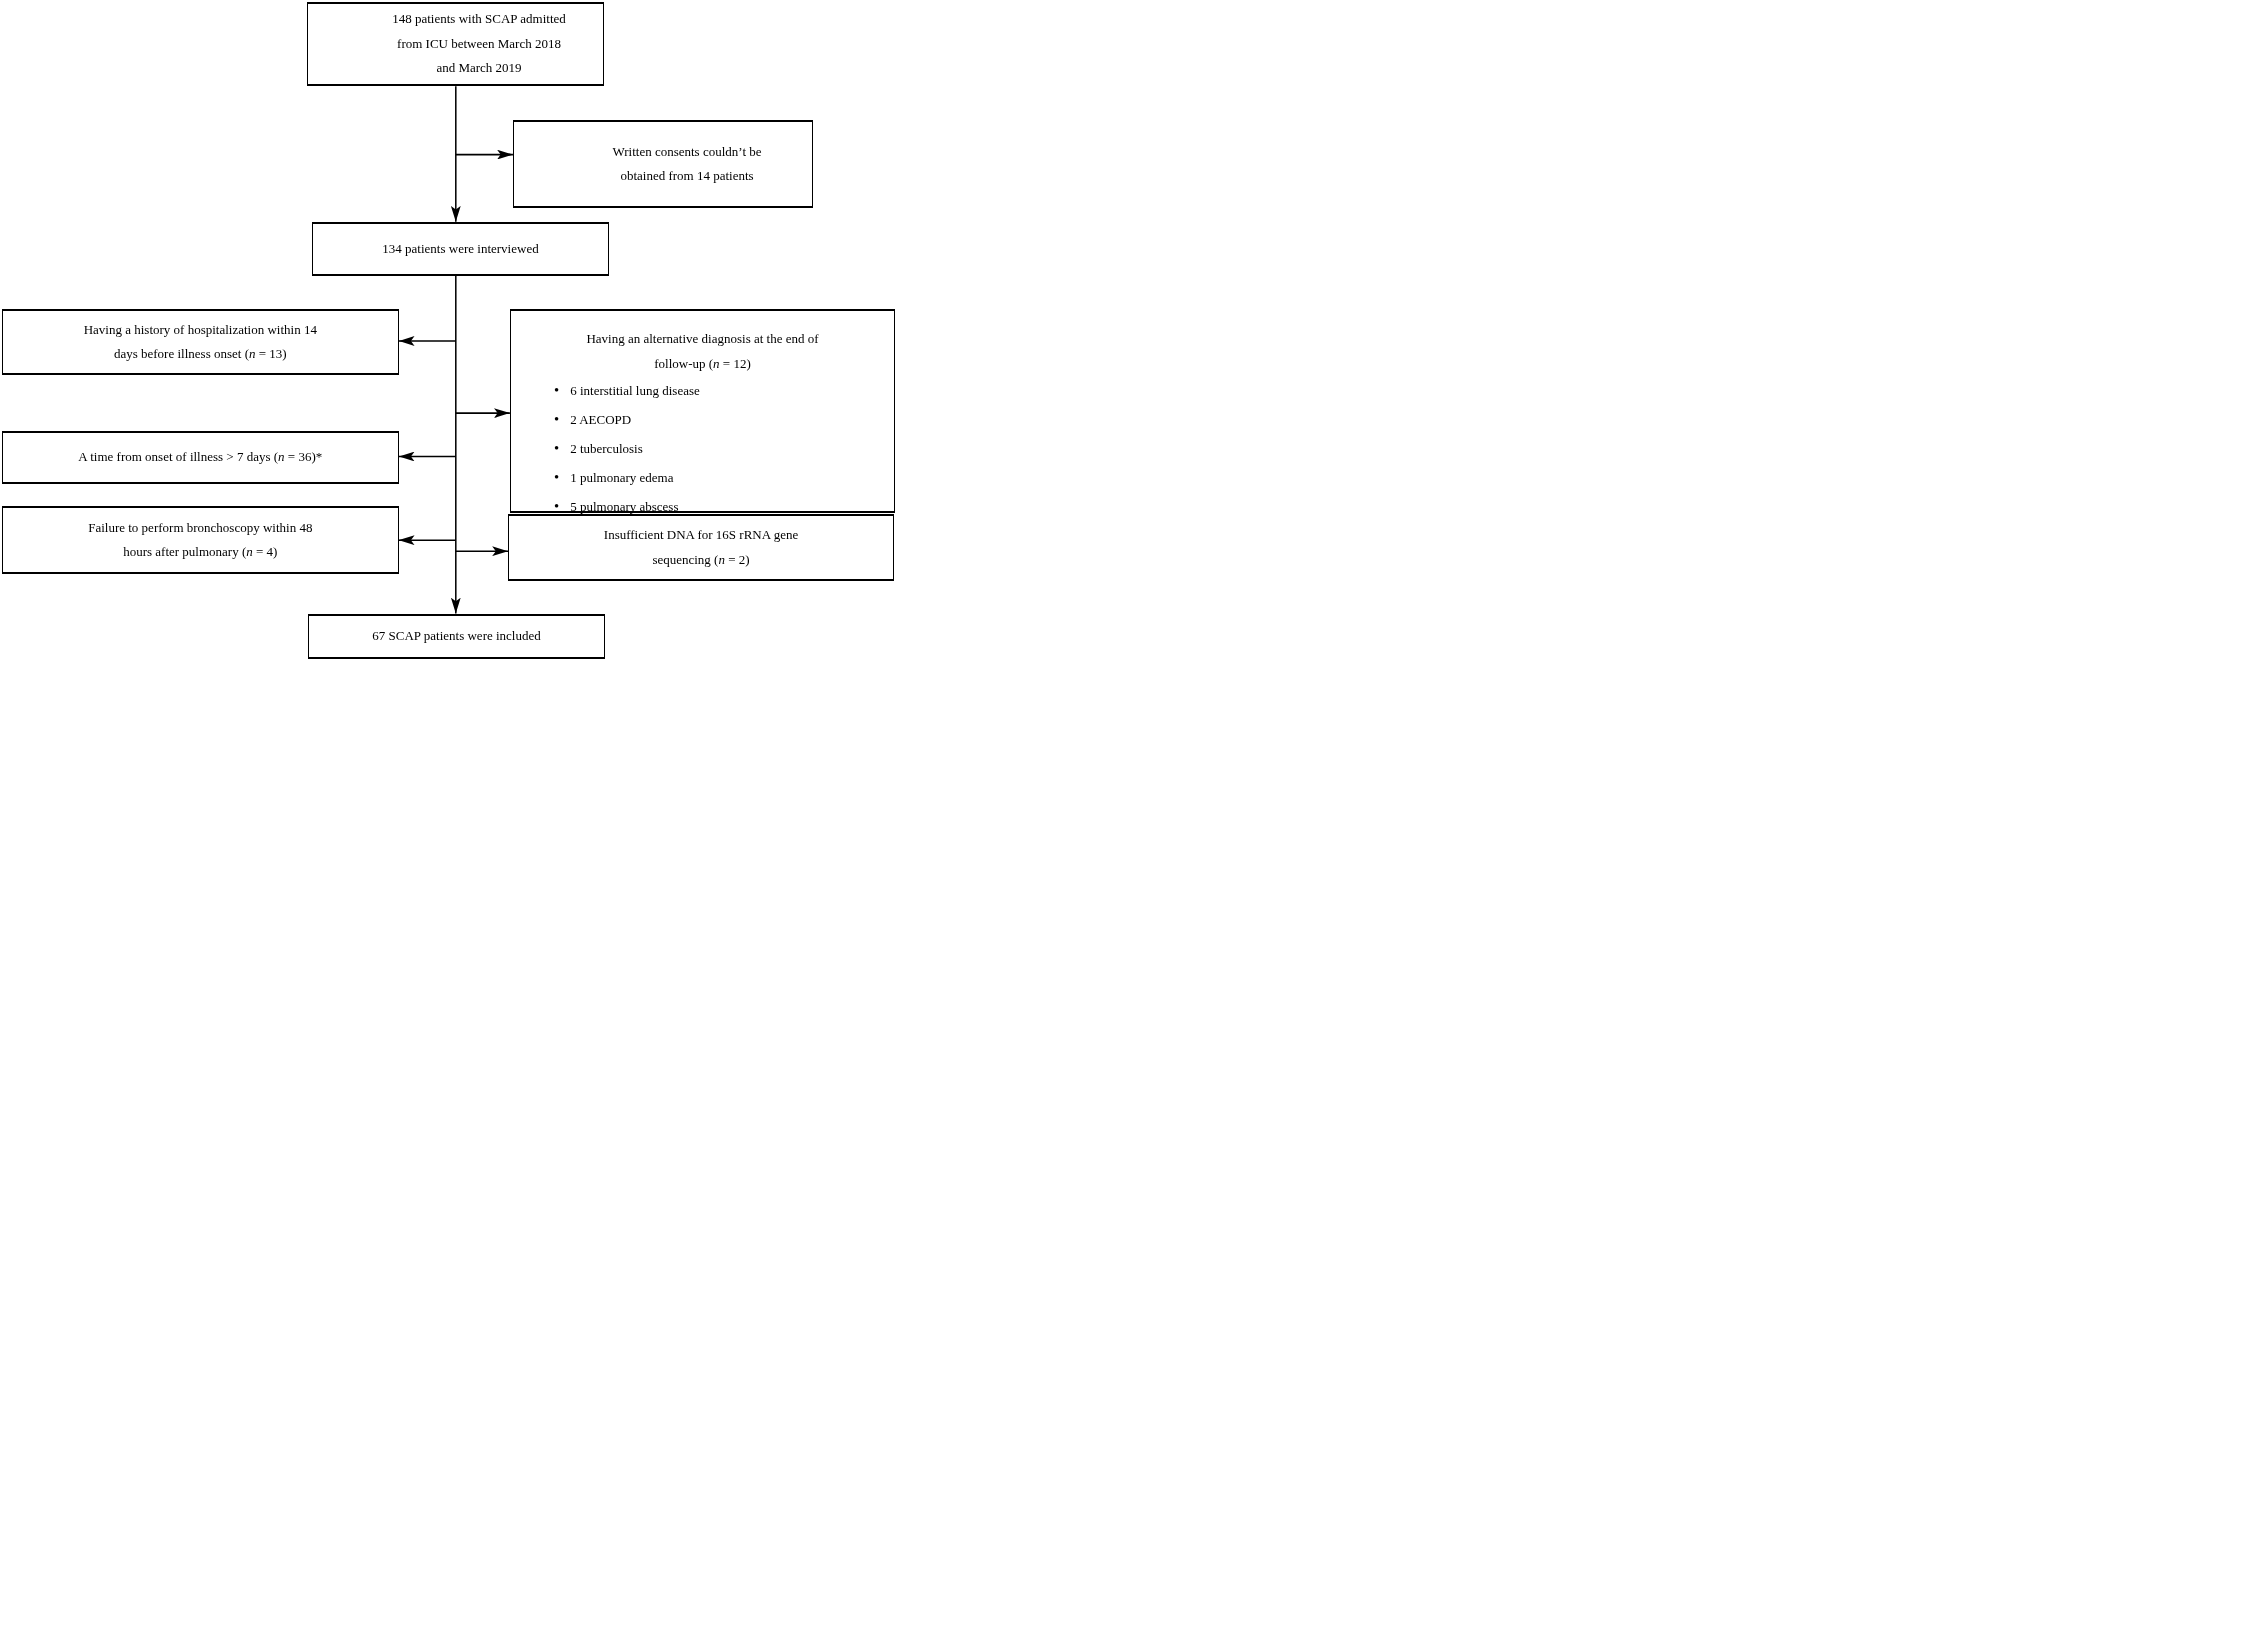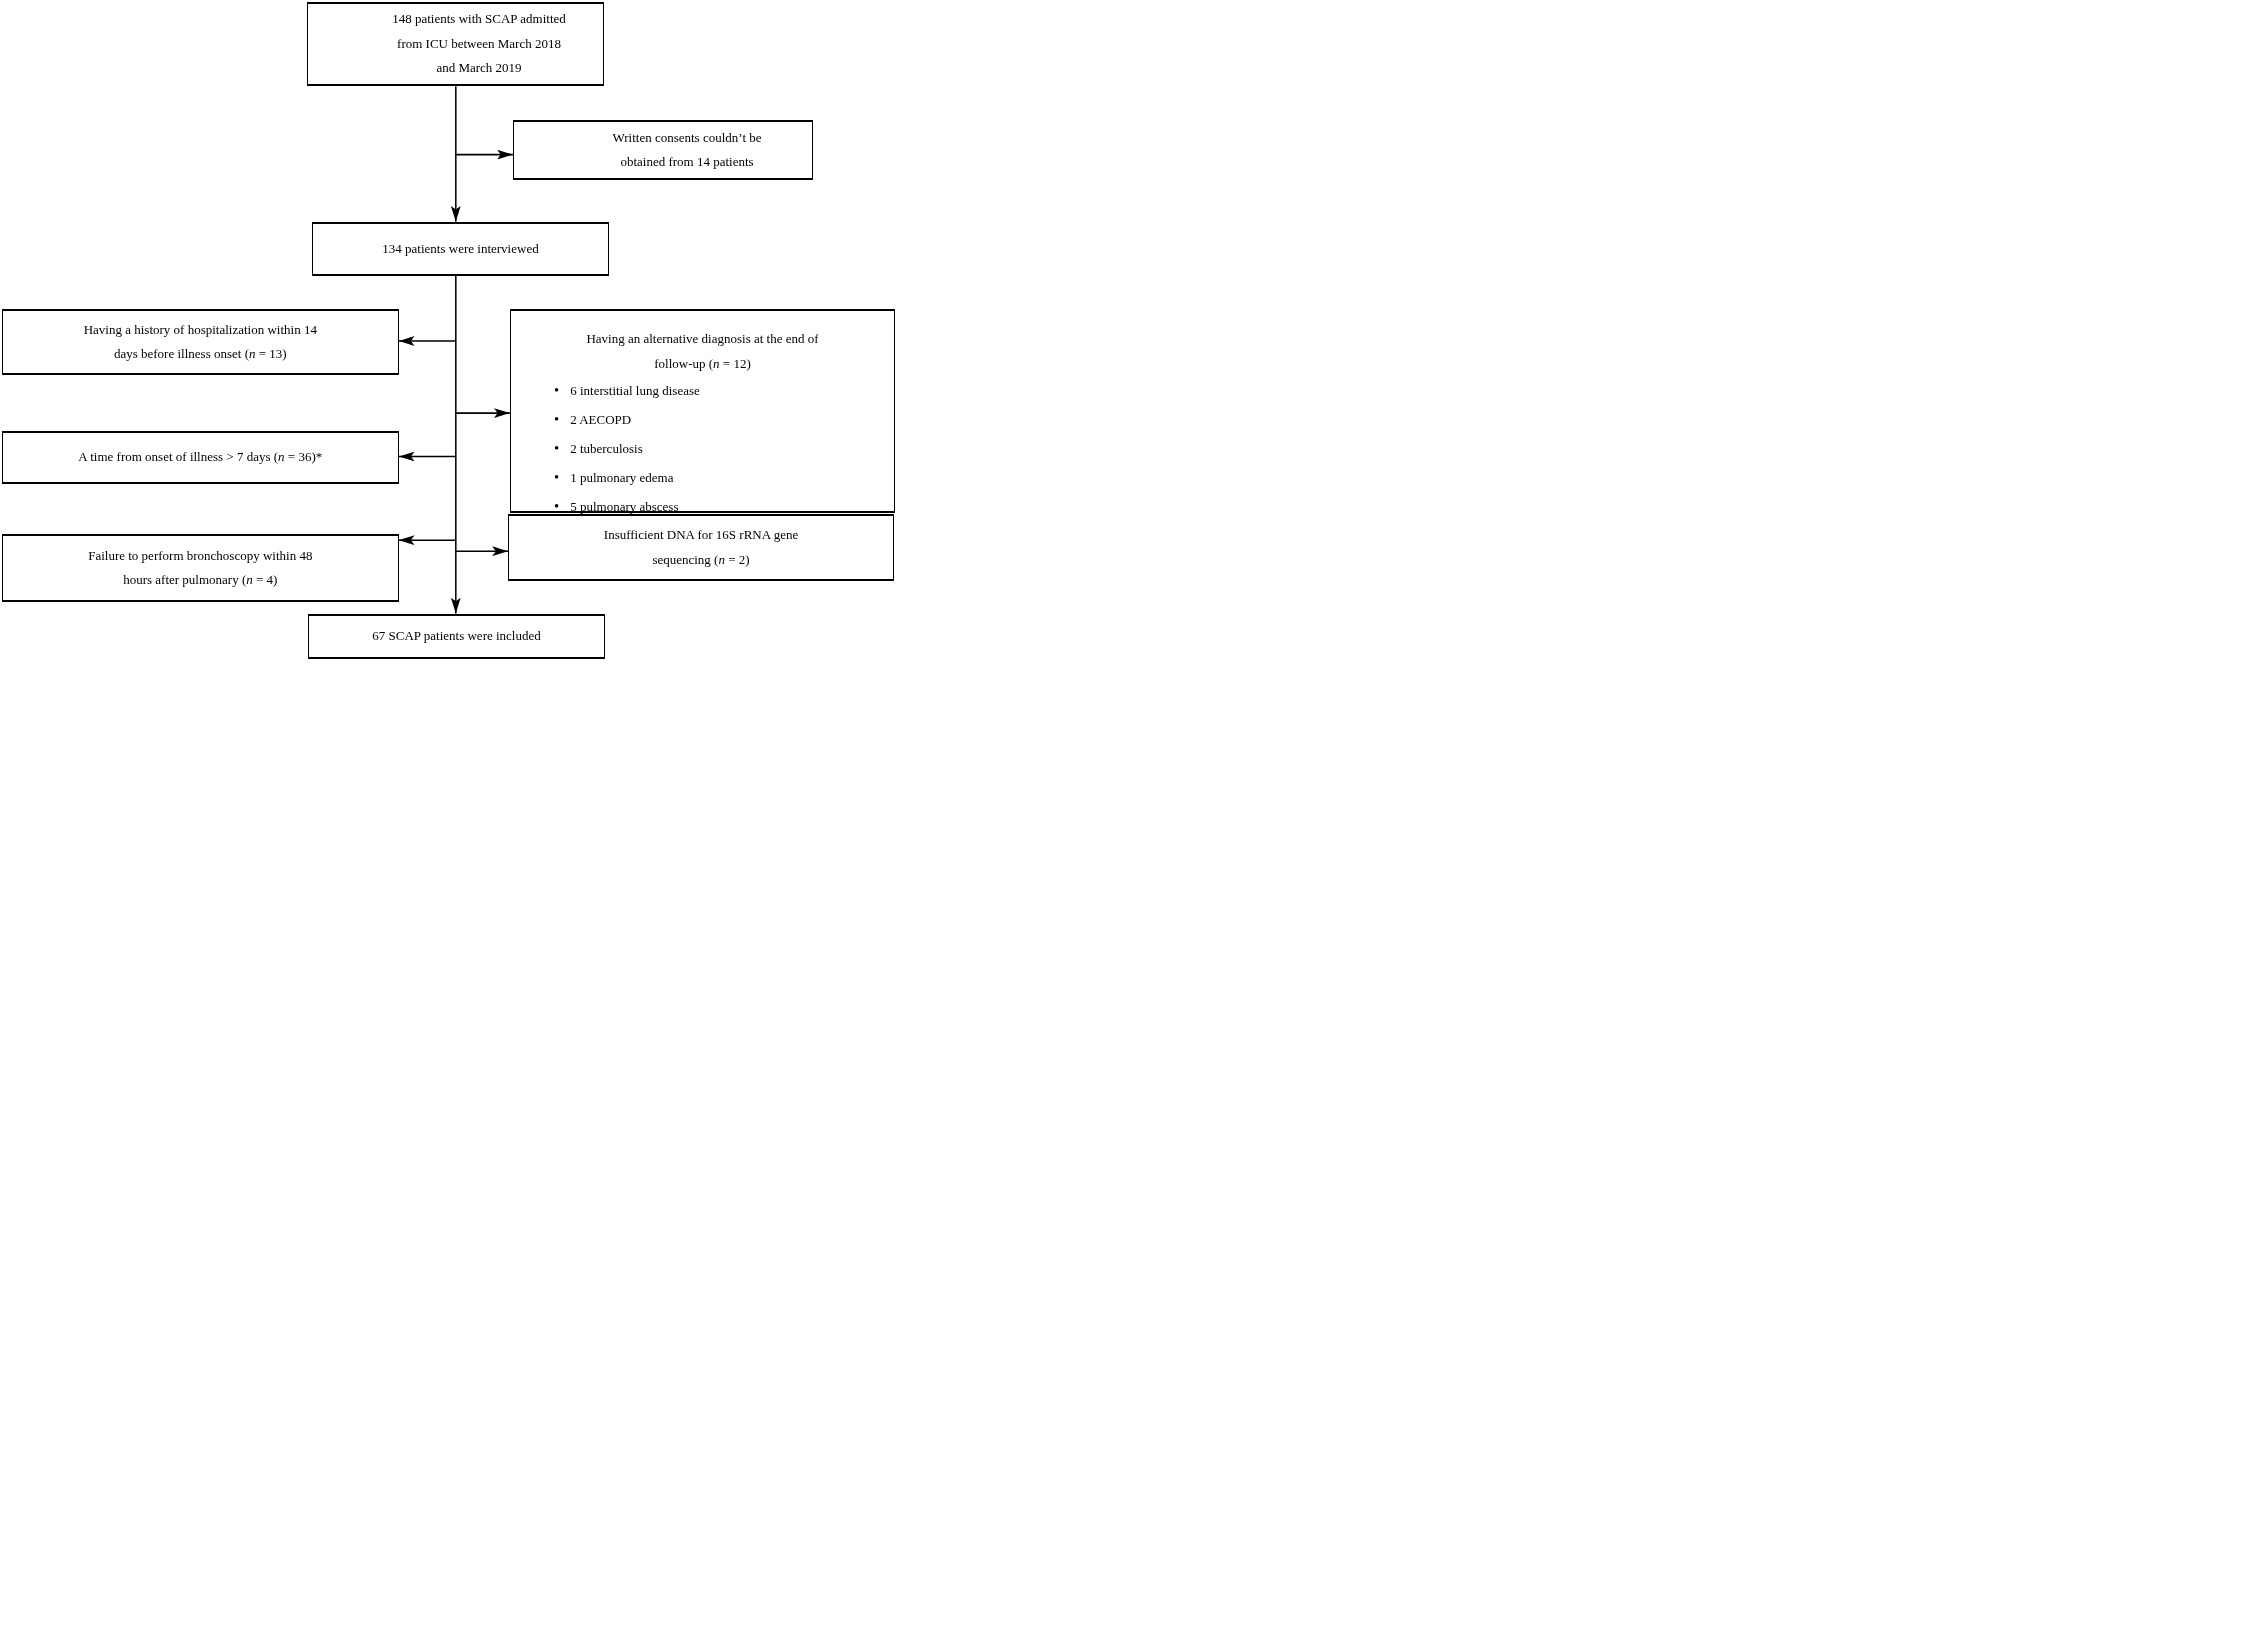--- a/index.html
+++ b/index.html
@@ -37,27 +37,27 @@
     font-size: 13px;
   }
   .flow-box .line {
     line-height: 24.5px;
     white-space: nowrap;
   }
   .it { font-style: italic; }
 
   
   .box-enrolled      { left: 307px; top: 1.8px;    width: 297px; height: 84px; padding-left: 47px; }
-  .box-no-consent    { left: 513px; top: 120px;  width: 300px; height: 60px; padding-left: 48px; }
+  .box-no-consent    { left: 513px; top: 120px;  width: 300px; height: 88px; padding-left: 48px; }
   .box-interviewed   { left: 312px; top: 222px;  width: 297px; height: 54px;  }
   .box-excl-hosp     { left: 1.8px;   top: 309px;  width: 397px; height: 66px; }
   .box-alt-dx        { left: 510px; top: 309px;  width: 385px; height: 204px;
                        justify-content: flex-start; padding-top: 16px; }
   .box-excl-onset    { left: 1.8px;   top: 431px;  width: 397px; height: 53px;  }
-  .box-excl-bronch   { left: 1.8px;   top: 506px;  width: 397px; height: 68px; margin-top: 28px; }
+  .box-excl-bronch   { left: 1.8px;   top: 506px;  width: 397px; height: 68px; }
   .box-dna           { left: 508px; top: 514px;  width: 386px; height: 67px; align-items: center; }
   .box-included      { left: 308px; top: 614px; width: 297px; height: 45px;  }
 
   .box-alt-dx .bullet-list {
     width: 100%;
     display: flex;
     flex-direction: column;
     align-items: stretch;
   }
   .bullet-row {

